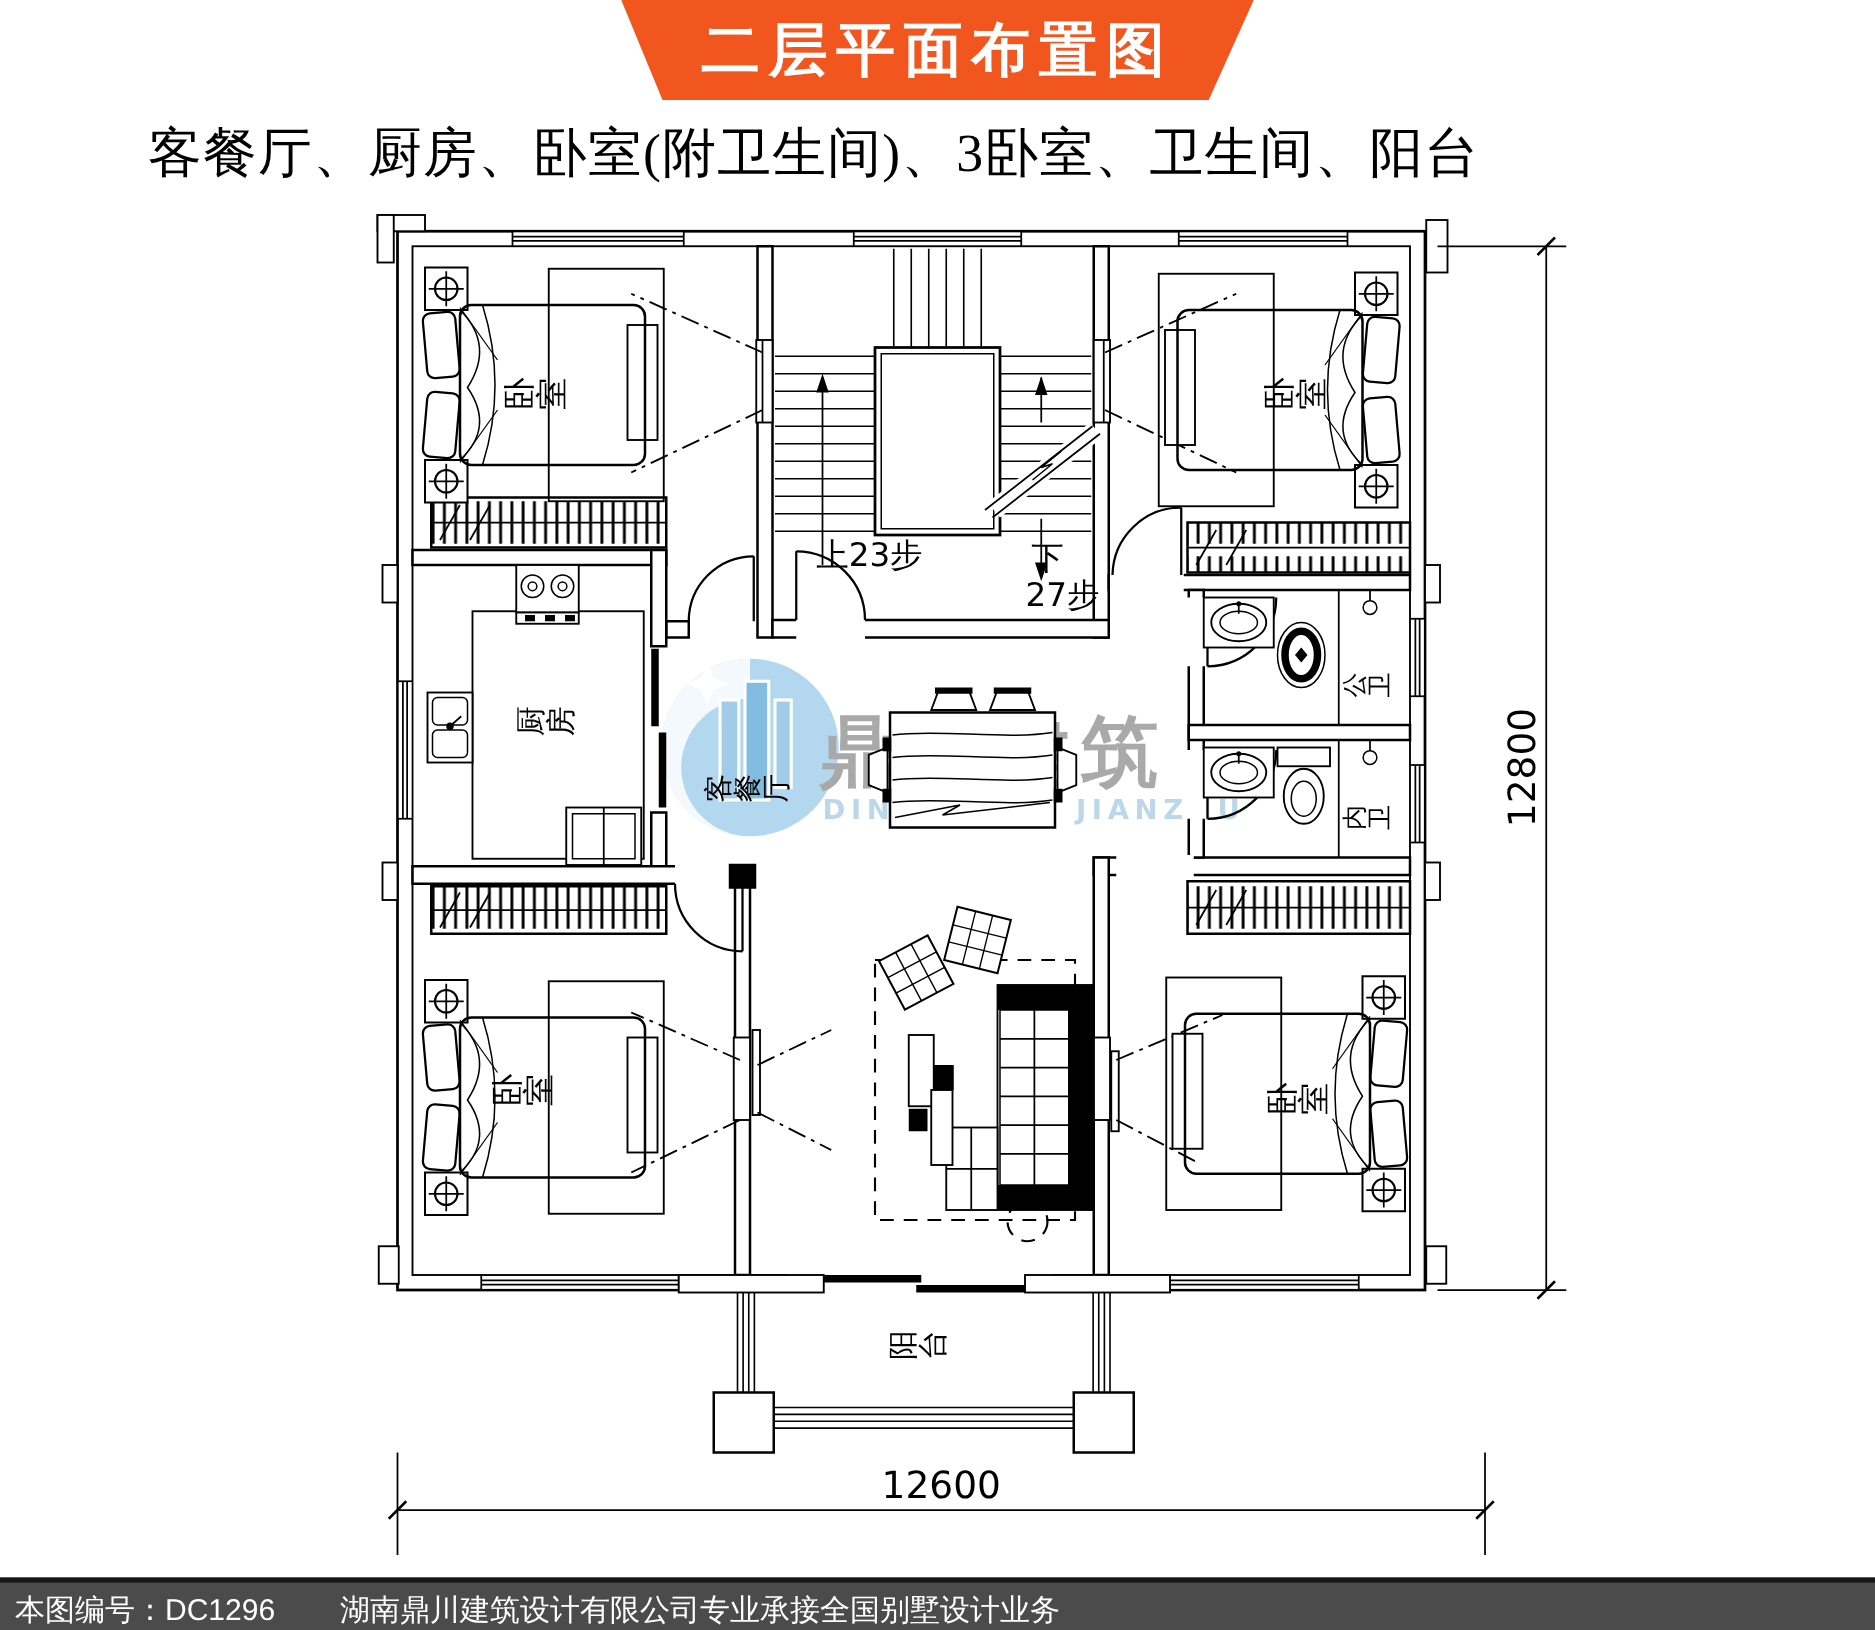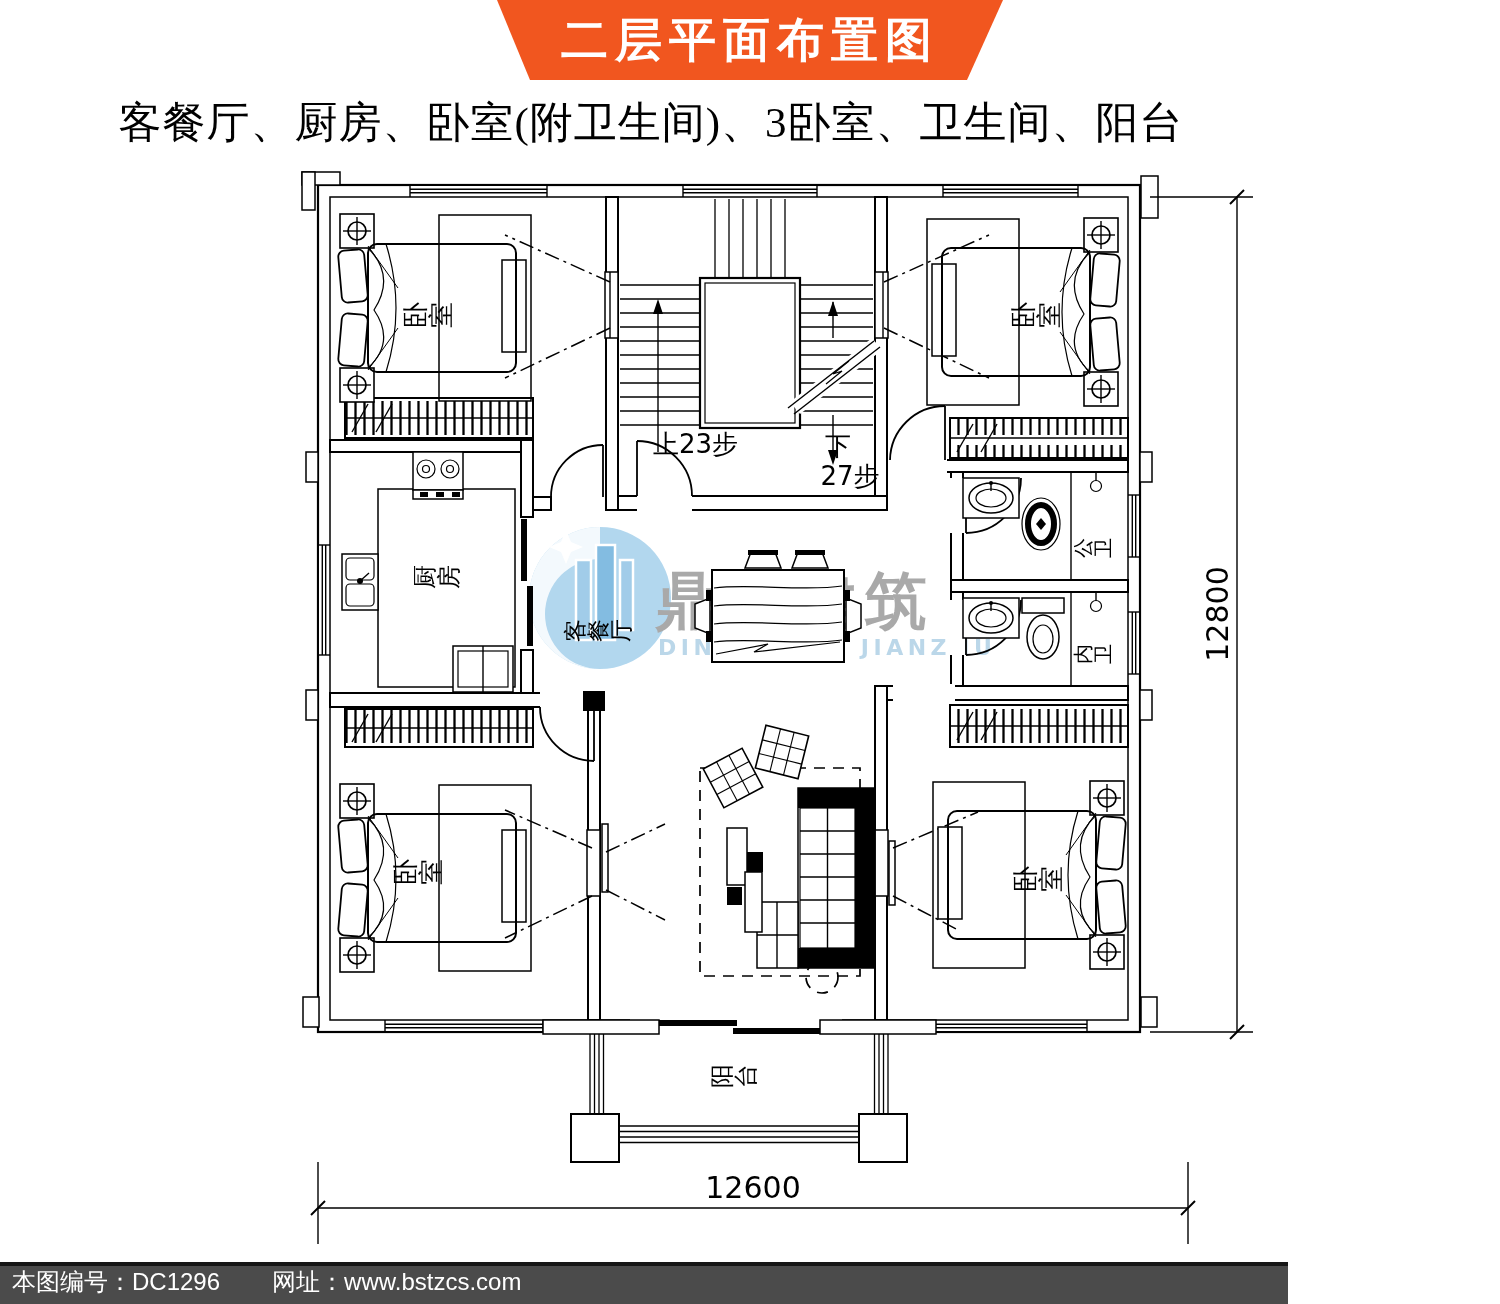--- a/index.html
+++ b/index.html
@@ -11,22 +11,22 @@
   .banner{position:absolute;left:0;top:0;width:1500px;height:80px;background:#f1561f;
           clip-path:polygon(497px 0,1003px 0,967px 80px,530px 80px);}
   .banner-title{display:block;width:100%;text-align:center;line-height:80px;
           font-size:47px;font-weight:bold;color:#ffffff;letter-spacing:7px;}
 
   
   .subtitle{position:absolute;left:0;top:94px;width:1302px;text-align:center;
           font-family:"Liberation Serif",serif;font-size:43px;color:#000;letter-spacing:1px;}
 
   
-  .footer{position:absolute;left:0;bottom:0;width:1288px;height:42px;background:#4b4b4b;
-          border-top:4px solid #161616;display:flex;align-items:flex-start;gap:52px;
+  .footer{position:absolute;left:0;bottom:0;width:1500px;height:42px;background:#4b4b4b;
+          border-top:4px solid #161616;display:flex;align-items:flex-end;gap:52px;
           padding-left:12px;box-sizing:border-box;}
   .footer span{color:#ffffff;font-size:24px;white-space:nowrap;}
 
   
   .w{fill:#fff;stroke:#000;stroke-width:2;}
   .w15{fill:#fff;stroke:#000;stroke-width:1.5;}
   .n22{fill:none;stroke:#000;stroke-width:2.2;}
   .n15{fill:none;stroke:#000;stroke-width:1.5;}
   .n12{fill:none;stroke:#000;stroke-width:1.2;}
   .b{fill:#000;stroke:none;}
@@ -493,16 +493,16 @@
 </svg>
 
   <div class="banner">
     <span class="banner-title">二层平面布置图</span>
   </div>
 
   <div class="subtitle">客餐厅、厨房、卧室(附卫生间)、3卧室、卫生间、阳台</div>
 
   <div class="footer">
     <span>本图编号：DC1296</span>
-    <span>网址：www.bstzcs.com</span>
+    <span>湖南鼎川建筑设计有限公司专业承接全国别墅设计业务</span>
   </div>
 
 </div>
 
 </body></html>

